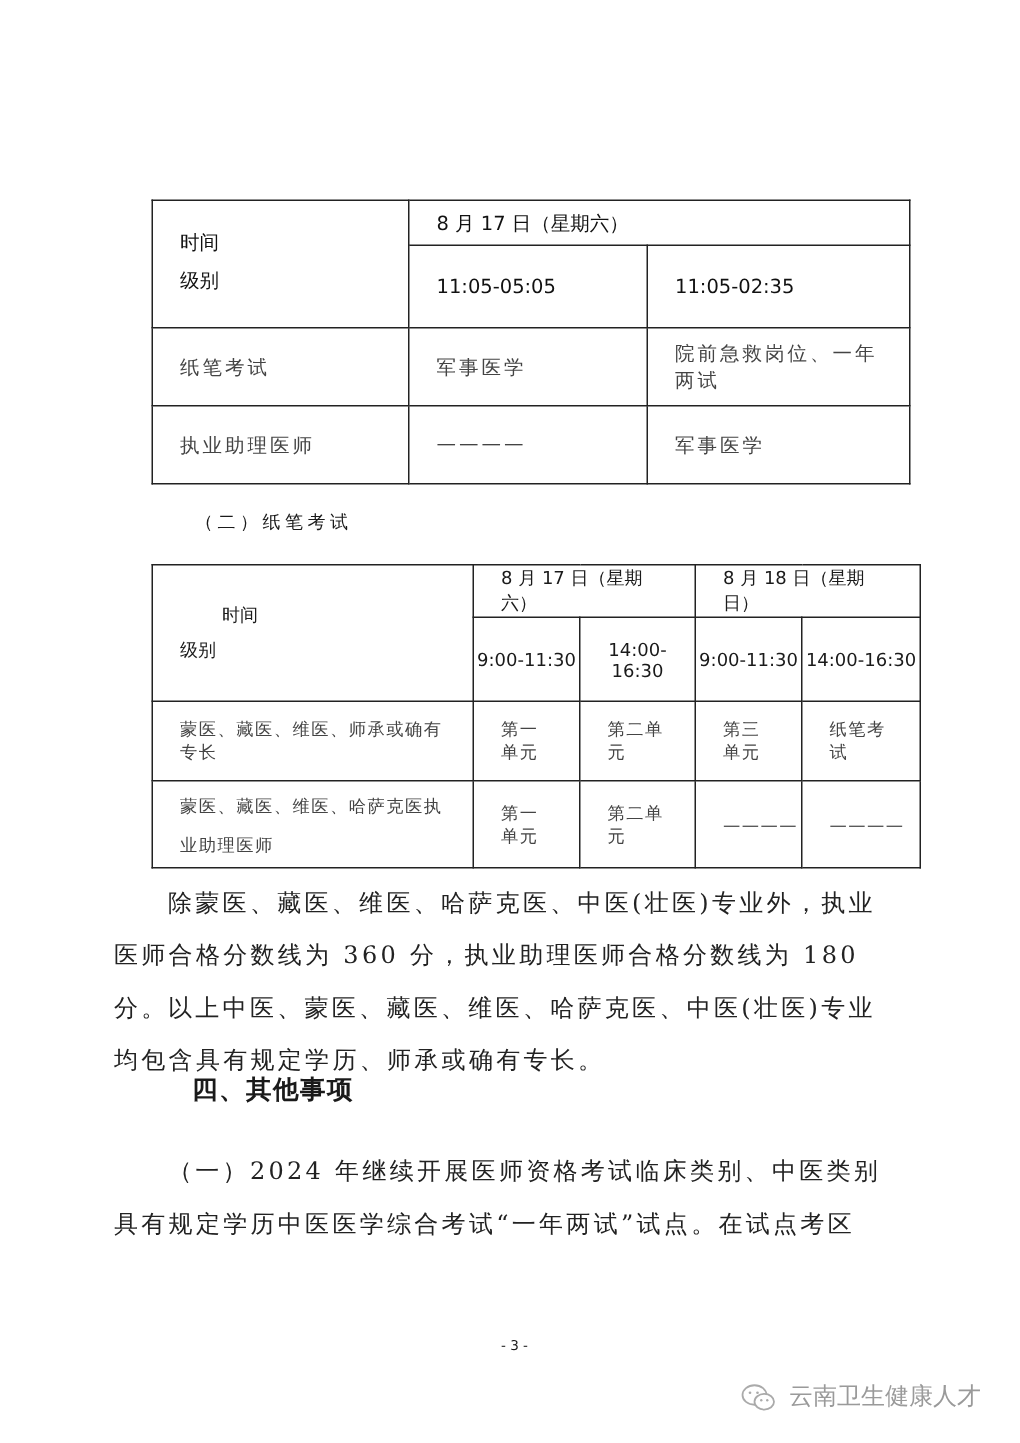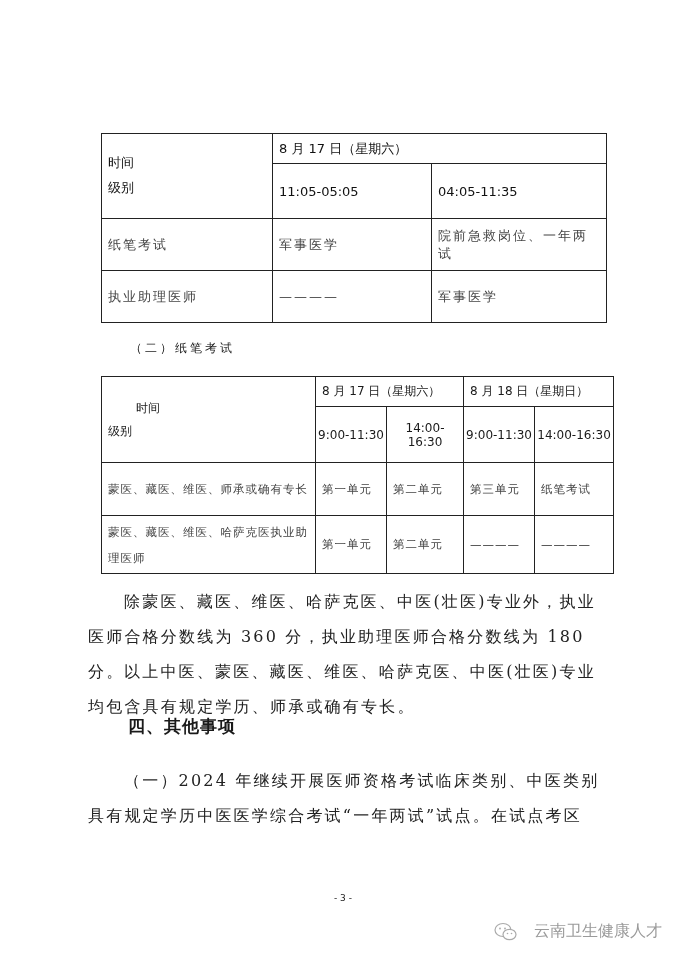--- a/index.html
+++ b/index.html
@@ -1,37 +1,37 @@
 <!DOCTYPE html>
 <html><head>
 <meta charset="utf-8">
 <style>
   html, body { margin: 0; padding: 0; }
   body { width: 680px; height: 962px; background: #ffffff; position: relative; overflow: hidden;
          font-family: "DejaVu Serif", "Liberation Serif", serif; color: #1a1a1a; }
   table { border-collapse: collapse; position: absolute; table-layout: fixed; }
-  td { border: 1.5px solid #222; padding: 0 6px; vertical-align: middle;
+  td { border: 1.5px solid #222; padding: 0 18px; vertical-align: middle;
        font-family: "DejaVu Sans", "Liberation Sans", sans-serif; }
   #t1 { left: 101px; top: 133px; width: 505px; }
   #t1 td { font-size: 13px; }
   #t1 .hd { font-weight: normal; color: #111; }
   #t1 .body { color: #444; letter-spacing: 2px; }
   #t2 { left: 101px; top: 376px; width: 512px; }
   #t2 td { font-size: 12px; }
   #t2 .body { color: #444; letter-spacing: 1px; font-size: 11.5px; }
   .corner { line-height: 1.9; }
   .corner .a { display: block; }
   .dash { letter-spacing: 0; color: #333; }
   .sub { position: absolute; left: 130px; top: 340px; font-size: 12px; letter-spacing: 3px; }
-  .para { position: absolute; left: 88px; width: 520px; font-size: 16px; letter-spacing: 2.2px; line-height: 35px; color: #222; }
+  .para { position: absolute; left: 76px; width: 520px; font-size: 16px; letter-spacing: 2.2px; line-height: 35px; color: #222; }
   .heading { position: absolute; left: 128px; top: 715px; font-size: 17px; font-weight: bold;
              font-family: "DejaVu Sans", "Liberation Sans", sans-serif; letter-spacing: 1px; }
   .pagenum { position: absolute; left: 334px; top: 893px; font-size: 9px; font-family: "DejaVu Sans", sans-serif; }
   .wm { position: absolute; left: 494px; top: 921px; font-size: 16px; color: #9a9a9a;
-        font-family: "DejaVu Sans", "Liberation Sans", sans-serif; display: flex; align-items: center; gap: 16px; }
+        font-family: "DejaVu Sans", "Liberation Sans", sans-serif; display: flex; align-items: center; gap: 8px; }
   .wm svg { width: 24px; height: 20px; }
 </style>
 </head>
 <body>
 
 <table id="t1">
   <colgroup>
       <col style="width:171px">
       <col style="width:159px">
       <col style="width:175px">
@@ -39,21 +39,21 @@
   <tbody>
       <tr style="height:30px">
     <td rowspan="2" class="hd corner">
       <span class="a">时间</span>
       <span class="a">级别</span>
     </td>
     <td colspan="2" class="hd">8 月 17 日（星期六）</td>
   </tr>
   <tr style="height:55px">
     <td class="hd">11:05-05:05</td>
-    <td class="hd">04:05-11:35</td>
+    <td class="hd">11:05-02:35</td>
   </tr>
   <tr style="height:52px">
     <td class="body">纸笔考试</td>
     <td class="body">军事医学</td>
     <td class="body">院前急救岗位、一年两试</td>
   </tr>
   <tr style="height:52px">
     <td class="body">执业助理医师</td>
     <td class="body dash">————</td>
     <td class="body">军事医学</td>

